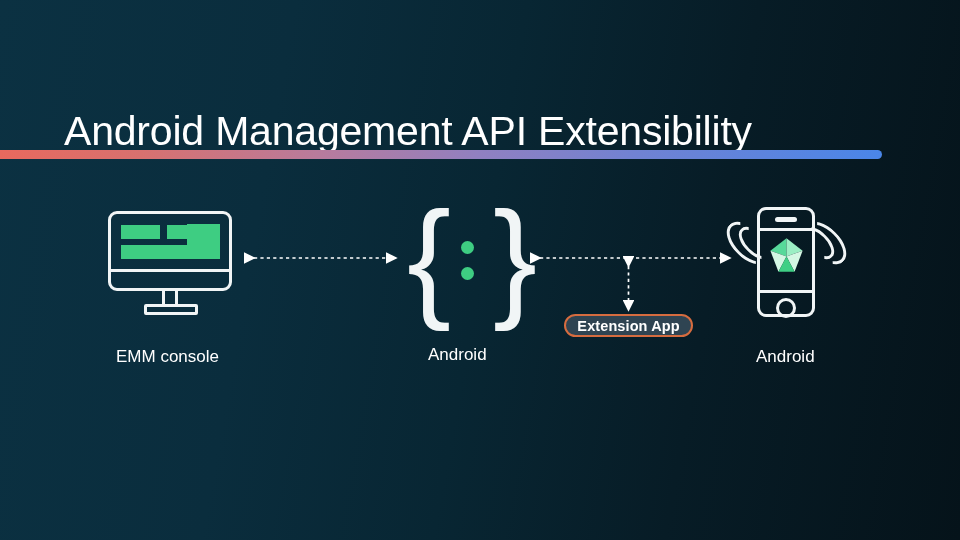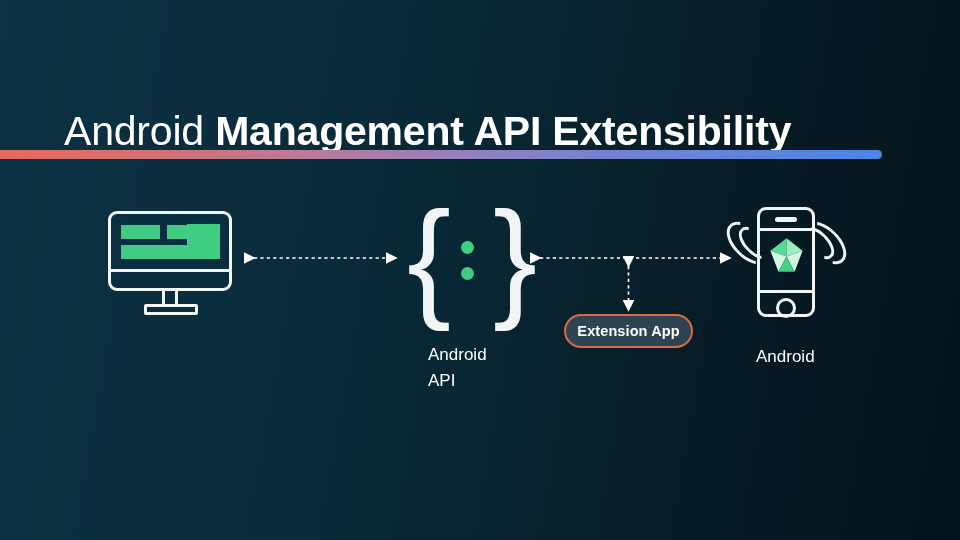--- a/index.html
+++ b/index.html
@@ -22,21 +22,21 @@
     position: absolute;
     left: 64px;
     top: 78px;
     font-size: 41px;
     line-height: 52px;
     color: #ffffff;
     white-space: nowrap;
     letter-spacing: -0.2px;
   }
   #title .light { font-weight: 300; }
-  #title .bold  { font-weight: 700; text-align: center; }
+  #title .bold  { font-weight: 400; text-align: center; }
 
   
   #accent-bar {
     position: absolute;
     left: 0px;
     top: 150px;
     width: 882px;
     height: 9px;
     border-radius: 0 5px 5px 0;
     background: linear-gradient(90deg, #e8695e 0%, #d8716f 16%, #b97b9c 36%, #9180c0 54%, #7182d2 72%, #4a86e8 100%);
@@ -154,21 +154,21 @@
     width: 960px; height: 540px;
     pointer-events: none;
   }
 
   
   #extension-pill {
     position: absolute;
     left: 564px;
     top: 314px;
     width: 129px;
-    height: 34px;
+    height: 23px;
     border: 2px solid #d66c3f;
     border-radius: 18px;
     background: #2f4452;
     box-sizing: border-box;
     display: flex;
     align-items: center;
     justify-content: center;
   }
   #extension-pill span {
     color: #ffffff;
@@ -220,30 +220,30 @@
   <div class="node" id="monitor-icon">
     <div class="screen"></div>
     <div class="screen-split"></div>
     <div class="bar bar-a"></div>
     <div class="bar bar-b"></div>
     <div class="bar bar-c"></div>
     <div class="block"></div>
     <div class="neck"></div>
     <div class="base"></div>
   </div>
+  <div class="node-label" id="label-emm">EMM console</div>
 
   <div class="node" id="api-icon">
     <div class="brace brace-left">{</div>
     <div class="brace brace-right">}</div>
     <div class="dot dot-top"></div>
     <div class="dot dot-bottom"></div>
   </div>
   <div class="node-label" id="label-api">
     <div>Android</div>
-    <div>API</div>
   </div>
 
   <div class="node" id="device-icon">
     <div class="wave wave-l2"></div>
     <div class="wave wave-l1"></div>
     <div class="wave wave-r2"></div>
     <div class="wave wave-r1"></div>
     <div class="body"></div>
     <div class="speaker"></div>
     <div class="line-top"></div>

